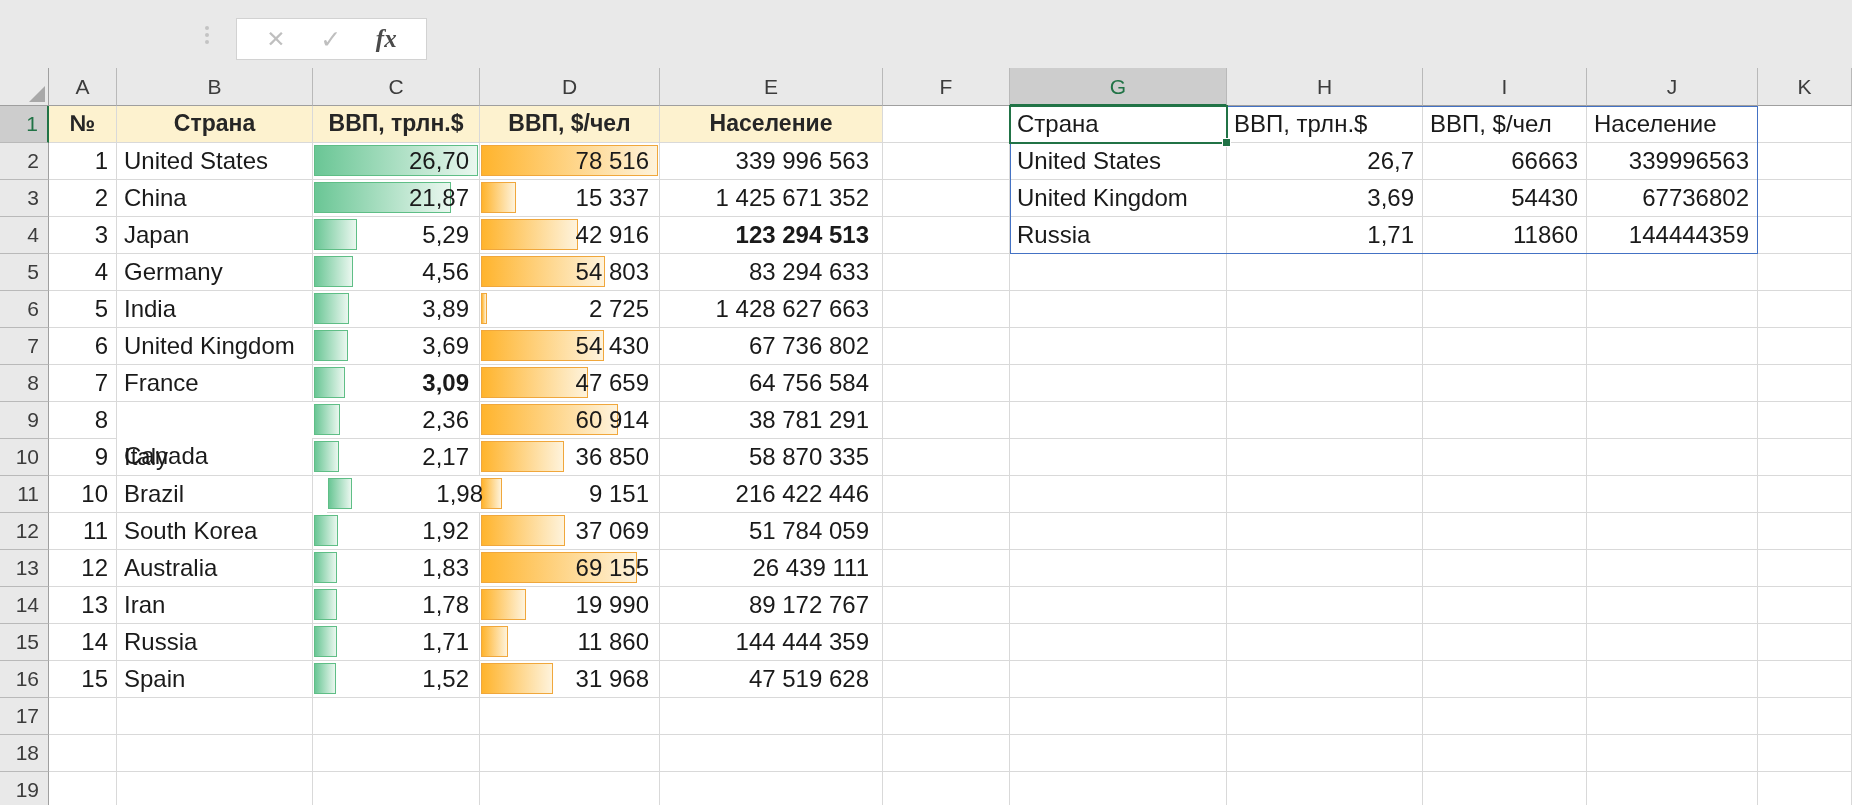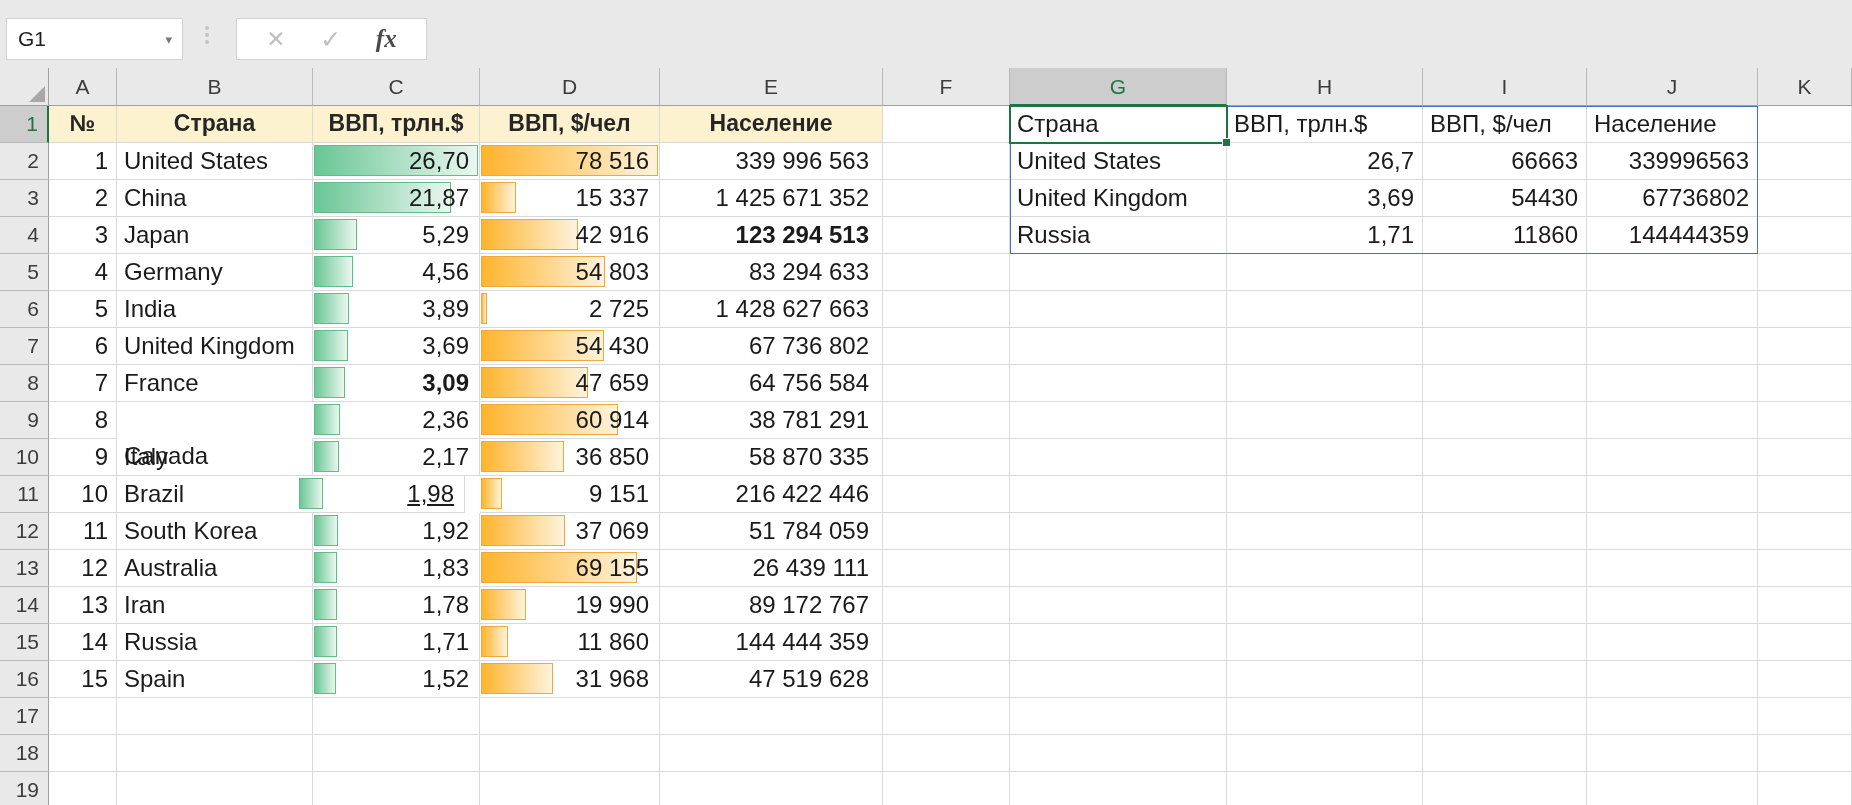--- a/index.html
+++ b/index.html
@@ -48,24 +48,20 @@
   .hdr-cream span{text-align:center;}
   .bar{position:absolute;left:1px;top:2px;height:31px;box-sizing:border-box;z-index:1;}
   
   .overlay{position:absolute;box-sizing:border-box;pointer-events:none;}
 </style>
 </head>
 <body>
 
 <div id="app">
   <div class="toolbar">
-    <div class="name-box">
-      <span class="nb-text">G1</span>
-      <span class="nb-caret">▾</span>
-    </div>
     <div class="tb-dots"></div>
     <div class="fx-box">
       <span class="icon-x">✕</span>
       <span class="icon-check">✓</span>
       <span class="icon-fx">fx</span>
     </div>
   </div>
   <div id="sheet">
       <div class="corner" style="left: 0px; top: 68px; width: 49px; height: 38px;">
         <div class="corner-tri"></div>
@@ -359,21 +355,21 @@
       <div class="cell" style="left: 1227px; top: 439px; width: 196px; height: 37px;"></div>
       <div class="cell" style="left: 1423px; top: 439px; width: 164px; height: 37px;"></div>
       <div class="cell" style="left: 1587px; top: 439px; width: 171px; height: 37px;"></div>
       <div class="cell" style="left: 1758px; top: 439px; width: 94px; height: 37px;"></div>
       <div class="cell ar-s" style="left: 49px; top: 476px; width: 68px; height: 37px;">
         <span>10</span>
       </div>
       <div class="cell al" style="left: 117px; top: 476px; width: 196px; height: 37px;">
         <span>Brazil</span>
       </div>
-      <div class="cell ar" style="left: 298px; top: 476px; width: 167px; height: 37px; text-decoration: underline;">
+      <div class="cell ar" style="left: 327px; top: 476px; width: 167px; height: 37px;">
         <div class="bar" style="width: 24.3089px; border: 1px solid rgb(95, 190, 134); background: linear-gradient(90deg, rgb(106, 198, 149), rgb(234, 247, 239));"></div>
         <span>1,98</span>
       </div>
       <div class="cell ar" style="left: 480px; top: 476px; width: 180px; height: 37px;">
         <div class="bar" style="width: 20.6293px; border: 1px solid rgb(240, 167, 60); background: linear-gradient(90deg, rgb(255, 180, 45), rgb(254, 243, 220));"></div>
         <span>9 151</span>
       </div>
       <div class="cell ar-e" style="left: 660px; top: 476px; width: 223px; height: 37px;">
         <span>216 422 446</span>
       </div>

